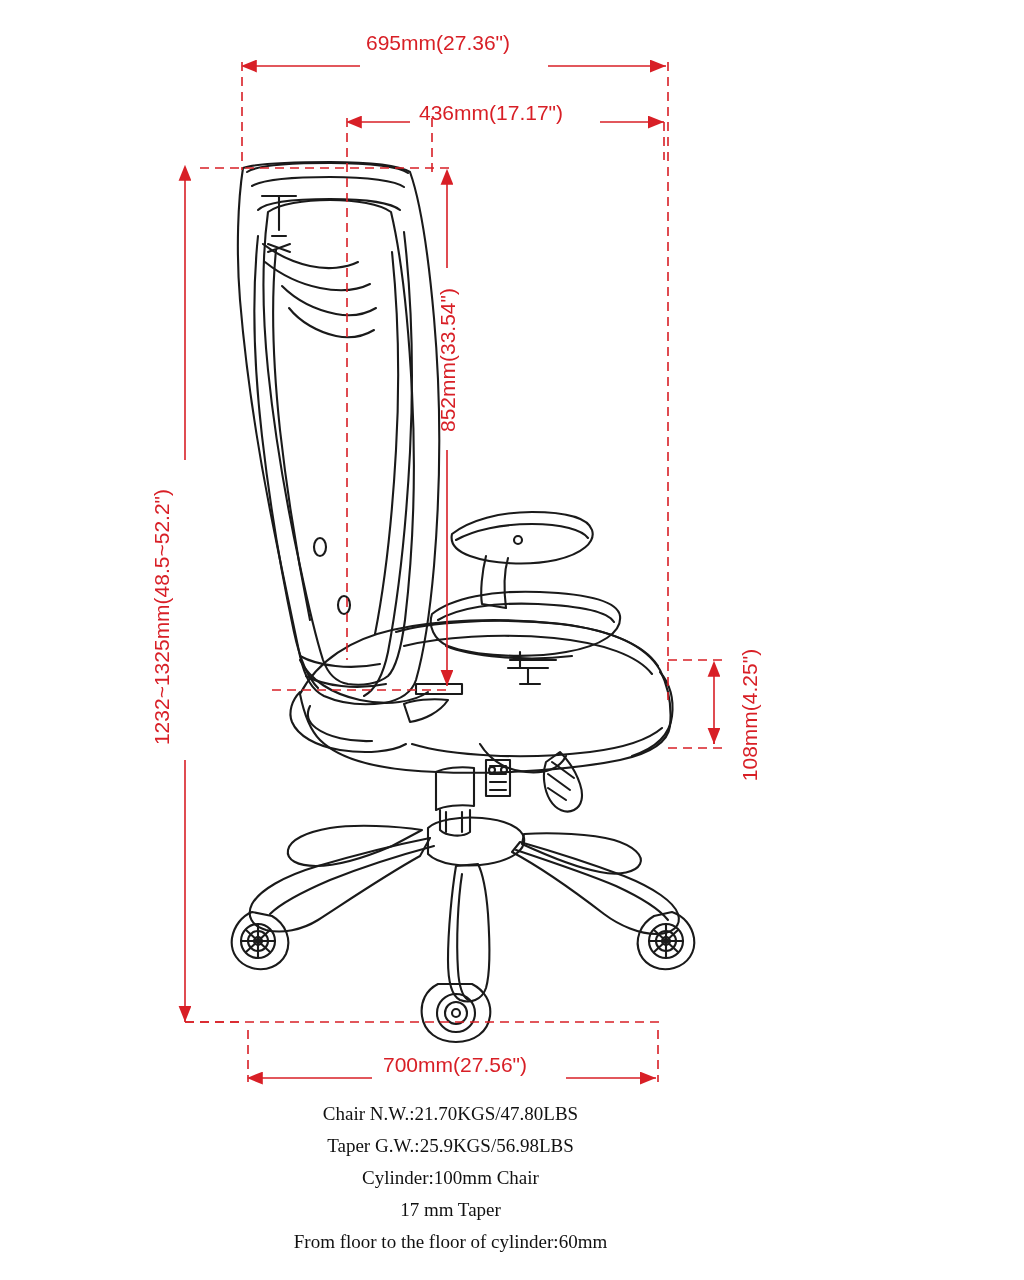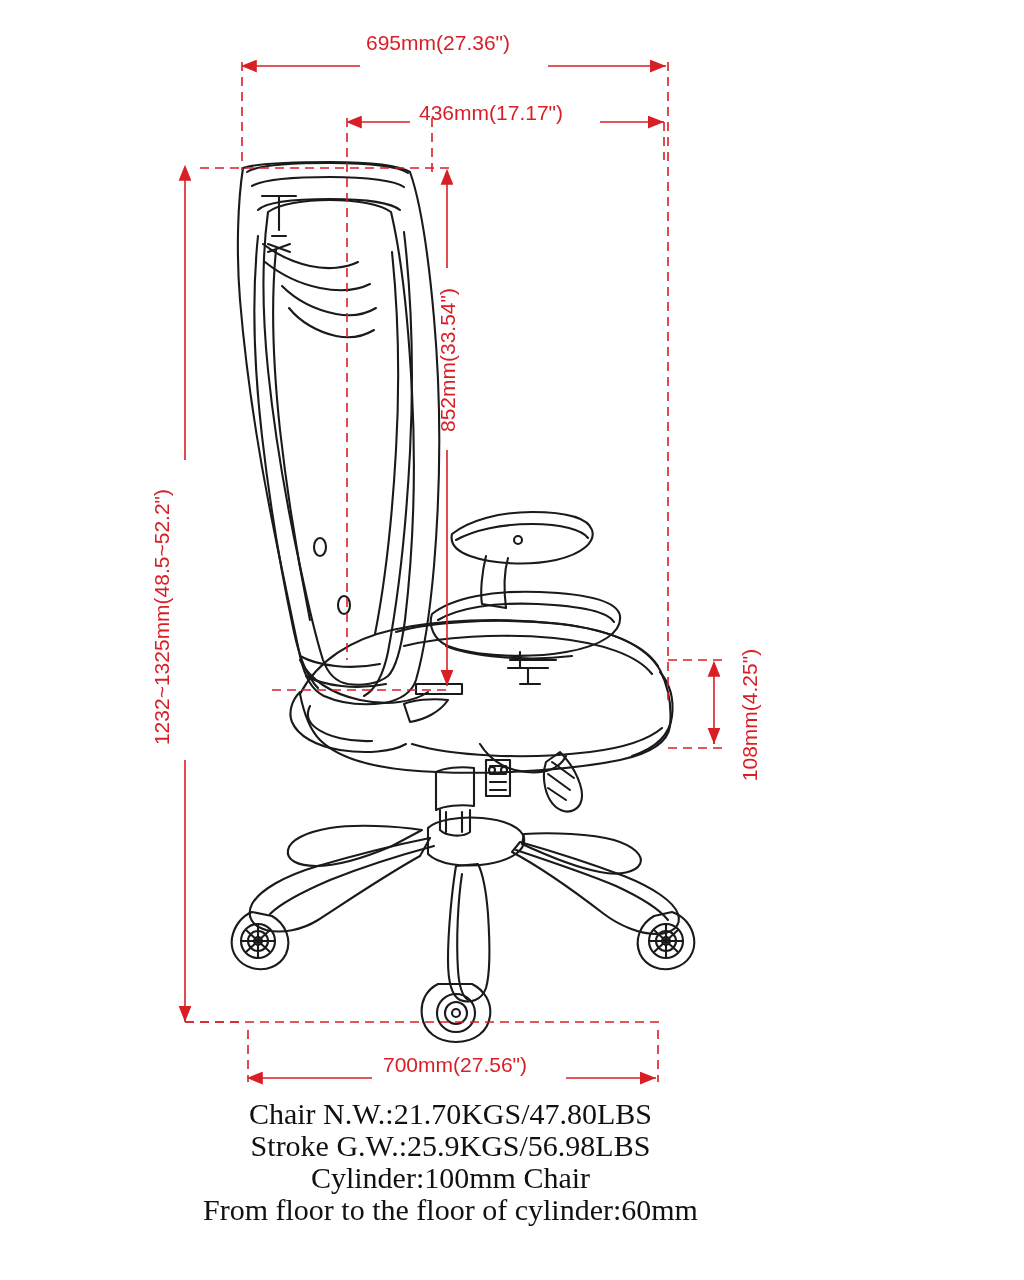--- a/index.html
+++ b/index.html
@@ -38,21 +38,21 @@
     transform-origin: 50% 50%;
   }
   .specs {
     position: absolute;
     left: 0;
     top: 1098px;
     width: 901px;
     text-align: center;
     color: #111;
     font-family: "Liberation Serif", serif;
-    font-size: 30px;
+    font-size: 19px;
     line-height: 32px;
   }
   .specs div {
     white-space: nowrap;
   }
 </style>
 </head>
 <body>
 
 <div id="stage">
@@ -254,18 +254,19 @@
   <div class="dimlabel vert" style="left:376px; top:348px; transform: rotate(-90deg);">852mm(33.54")</div>
 
   <div class="dimlabel vert" style="left:34px; top:605px; transform: rotate(-90deg);">1232~1325mm(48.5~52.2")</div>
 
   <div class="dimlabel vert" style="left:684px; top:703px; transform: rotate(-90deg);">108mm(4.25")</div>
 
   <div class="dimlabel" style="left:383px; top:1053px;">700mm(27.56")</div>
 
   <div class="specs">
     <div>Chair N.W.:21.70KGS/47.80LBS</div>
-    <div>Stroke G.W.:25.9KGS/56.98LBS</div>
+    <div>Taper G.W.:25.9KGS/56.98LBS</div>
     <div>Cylinder:100mm Chair</div>
+    <div>17 mm Taper</div>
     <div>From floor to the floor of cylinder:60mm</div>
   </div>
 
 </div>
 
 </body></html>

